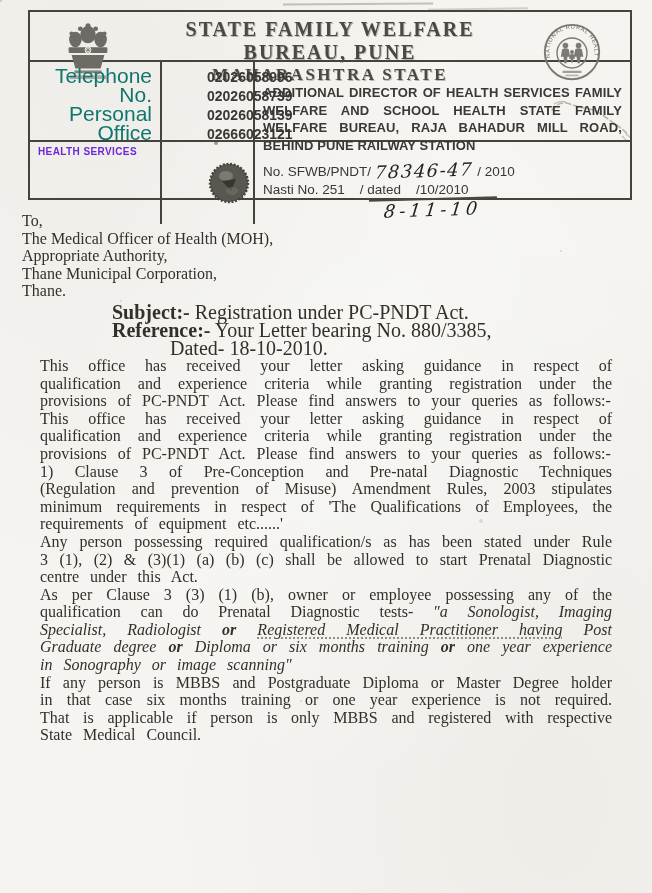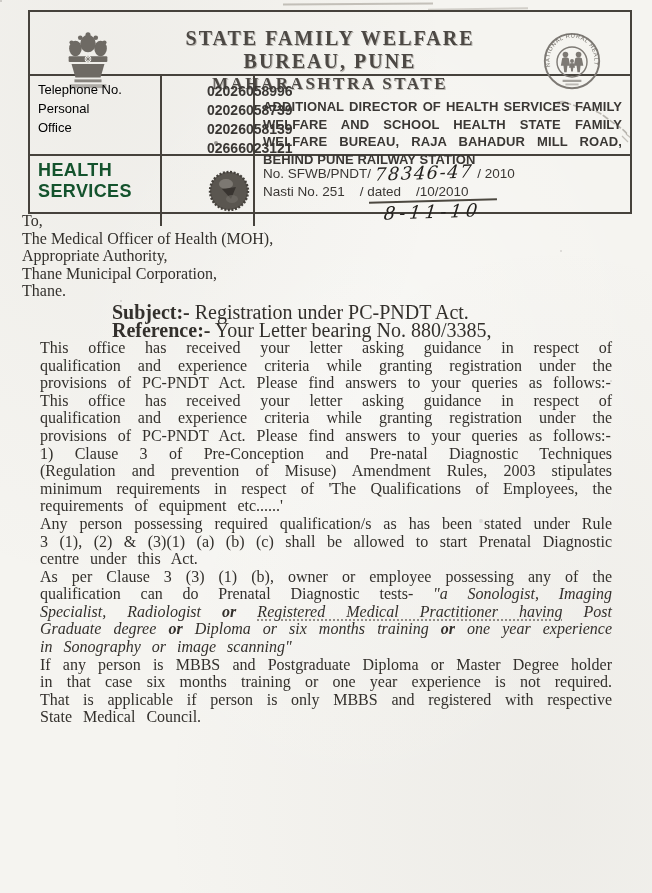--- a/index.html
+++ b/index.html
@@ -18,48 +18,48 @@
       radial-gradient(ellipse at 55% 45%, rgba(255,255,255,0.35), transparent 60%);
   }
   
   .letterhead{
     position:absolute;left:28px;top:10px;width:604px;box-sizing:border-box;
     border:2.5px solid #46423c;
     font-family:"Liberation Sans", sans-serif;
   }
   .lh-header{
     display:grid;grid-template-columns:108px 1fr 108px;align-items:center;
-    height:62px;padding:15px 4px;box-sizing:border-box;
+    height:48px;padding:6px 4px;box-sizing:border-box;
   }
   .emblem{display:flex;align-items:center;justify-content:center;}
   .titles{text-align:center;font-family:"Liberation Serif", serif;color:#4c4844;}
   .title1{
     font-size:20px;font-weight:bold;letter-spacing:2px;
     text-shadow:1px 1px 0 rgba(80,74,66,0.35);
   }
   .title2{
     font-size:17px;font-weight:bold;letter-spacing:2.5px;margin-top:1px;
     text-shadow:1px 1px 0 rgba(80,74,66,0.35);
   }
   .lh-row{display:grid;grid-template-columns:130px 95px 1fr;border-top:2.5px solid #46423c;}
   .cell{box-sizing:border-box;padding:4px 8px;}
   .cell.mid{border-left:2px solid #46423c;border-right:2px solid #46423c;padding-left:45px;}
   .row1{height:78px;}
   .row2{height:56px;}
   .designation{font-size:11px;font-weight:bold;letter-spacing:0.3px;color:#3a3734;}
-  .contact-line{font-size:13px;line-height:19px;color:#000000;}
+  .contact-line{font-size:21px;line-height:19px;color:#0f766e;text-align:right;}
   .phones{font-size:14px;font-weight:bold;line-height:19px;color:#3a3734;padding-top:6px;}
   .address{
     font-size:13px;font-weight:bold;line-height:17.5px;color:#3a3734;
     text-align:justify;padding-top:22px;letter-spacing:0.1px;
   }
-  .dept{font-size:18px;font-weight:bold;letter-spacing:0.4px;color:#14532d;}
+  .dept{font-size:10px;font-weight:bold;letter-spacing:0.4px;color:#6d28d9;}
   .stamp-cell{display:flex;align-items:center;justify-content:center;padding:2px;}
   .ref-cell{font-size:13.5px;color:#3a3734;padding-top:5px;}
-  .ref-line1{display:flex;align-items:baseline;gap:4px;}
+  .ref-line1{display:flex;align-items:baseline;gap:4px;margin-top:12px;}
   .ref-line2{white-space:pre;margin-top:2px;}
   .hand{
     font-family:"DejaVu Serif", serif;font-style:italic;color:#23211e;
     display:inline-block;
   }
   .hand-ref{font-size:18px;transform:rotate(-2deg) skewX(-6deg);letter-spacing:1.5px;position:relative;top:1px;}
   .date-wrap{width:140px;margin-left:100px;margin-top:1px;text-align:center;}
   .over-line{border-top:2px solid #4c4840;transform:rotate(-1.5deg);width:128px;margin:0 auto;}
   .hand-date{font-size:18px;letter-spacing:4px;transform:rotate(-2deg) skewX(-8deg);margin-top:-1px;}
   
@@ -212,20 +212,21 @@
       <div>Thane.</div>
     </div>
 
     <div class="subject-block">
       <div>
         <span class="b">Subject:-</span><span> Registration under PC-PNDT Act.</span>
       </div>
       <div>
         <span class="b">Reference:-</span><span> Your Letter bearing No. 880/3385,</span>
       </div>
+      <div class="dated-line">Dated- 18-10-2010.</div>
     </div>
 
     <p class="para mt1">This office has received your letter asking guidance in respect of qualification and experience criteria while granting registration under the provisions of PC-PNDT Act. Please find answers to your queries as follows:-</p>
 
     <p class="para mt2">This office has received your letter asking guidance in respect of qualification and experience criteria while granting registration under the provisions of PC-PNDT Act. Please find answers to your queries as follows:-</p>
 
     <p class="para mt3">
       <span>1) Clause 3 of Pre-Conception and Pre-natal Diagnostic Techniques (Regulation and prevention of Misuse) Amendment Rules, 2003 stipulates minimum requirements in respect of 'The Qualifications of Employees, the requirements of equipment etc......'</span>
       <br>
       <span>Any person possessing required qualification/s as has been stated under Rule 3 (1), (2) &amp; (3)(1) (a) (b) (c) shall be allowed to start Prenatal Diagnostic centre under this Act.</span>

